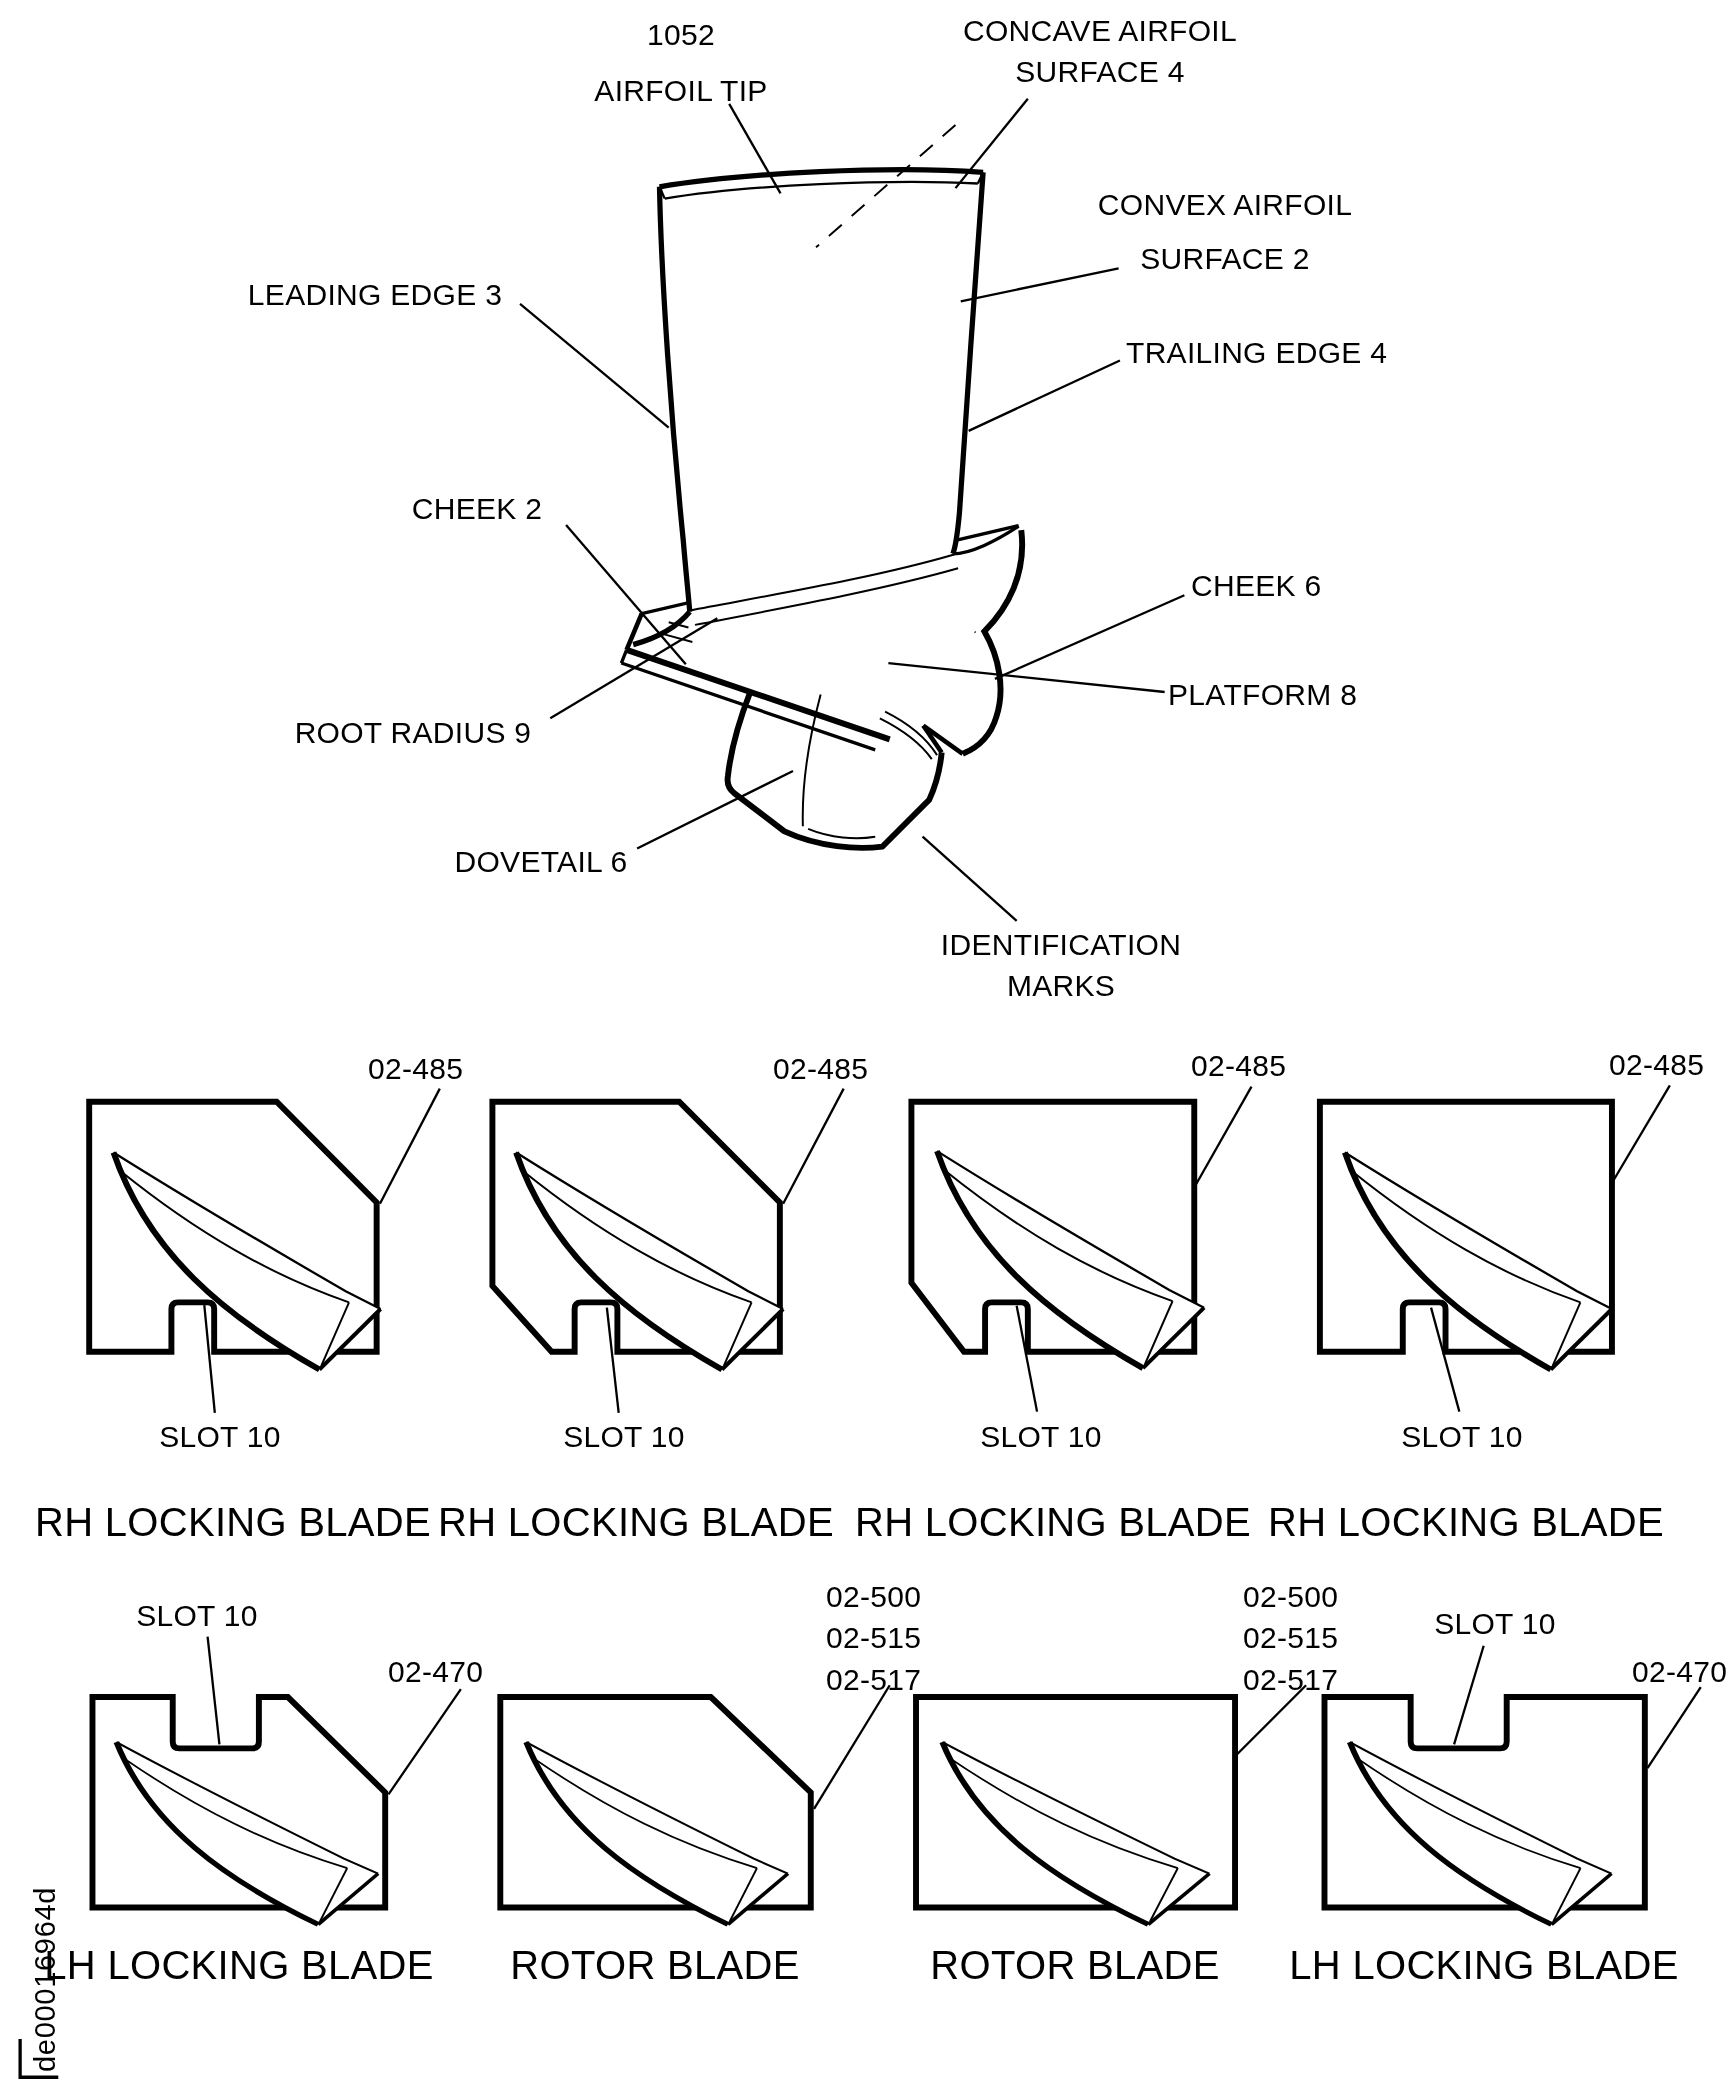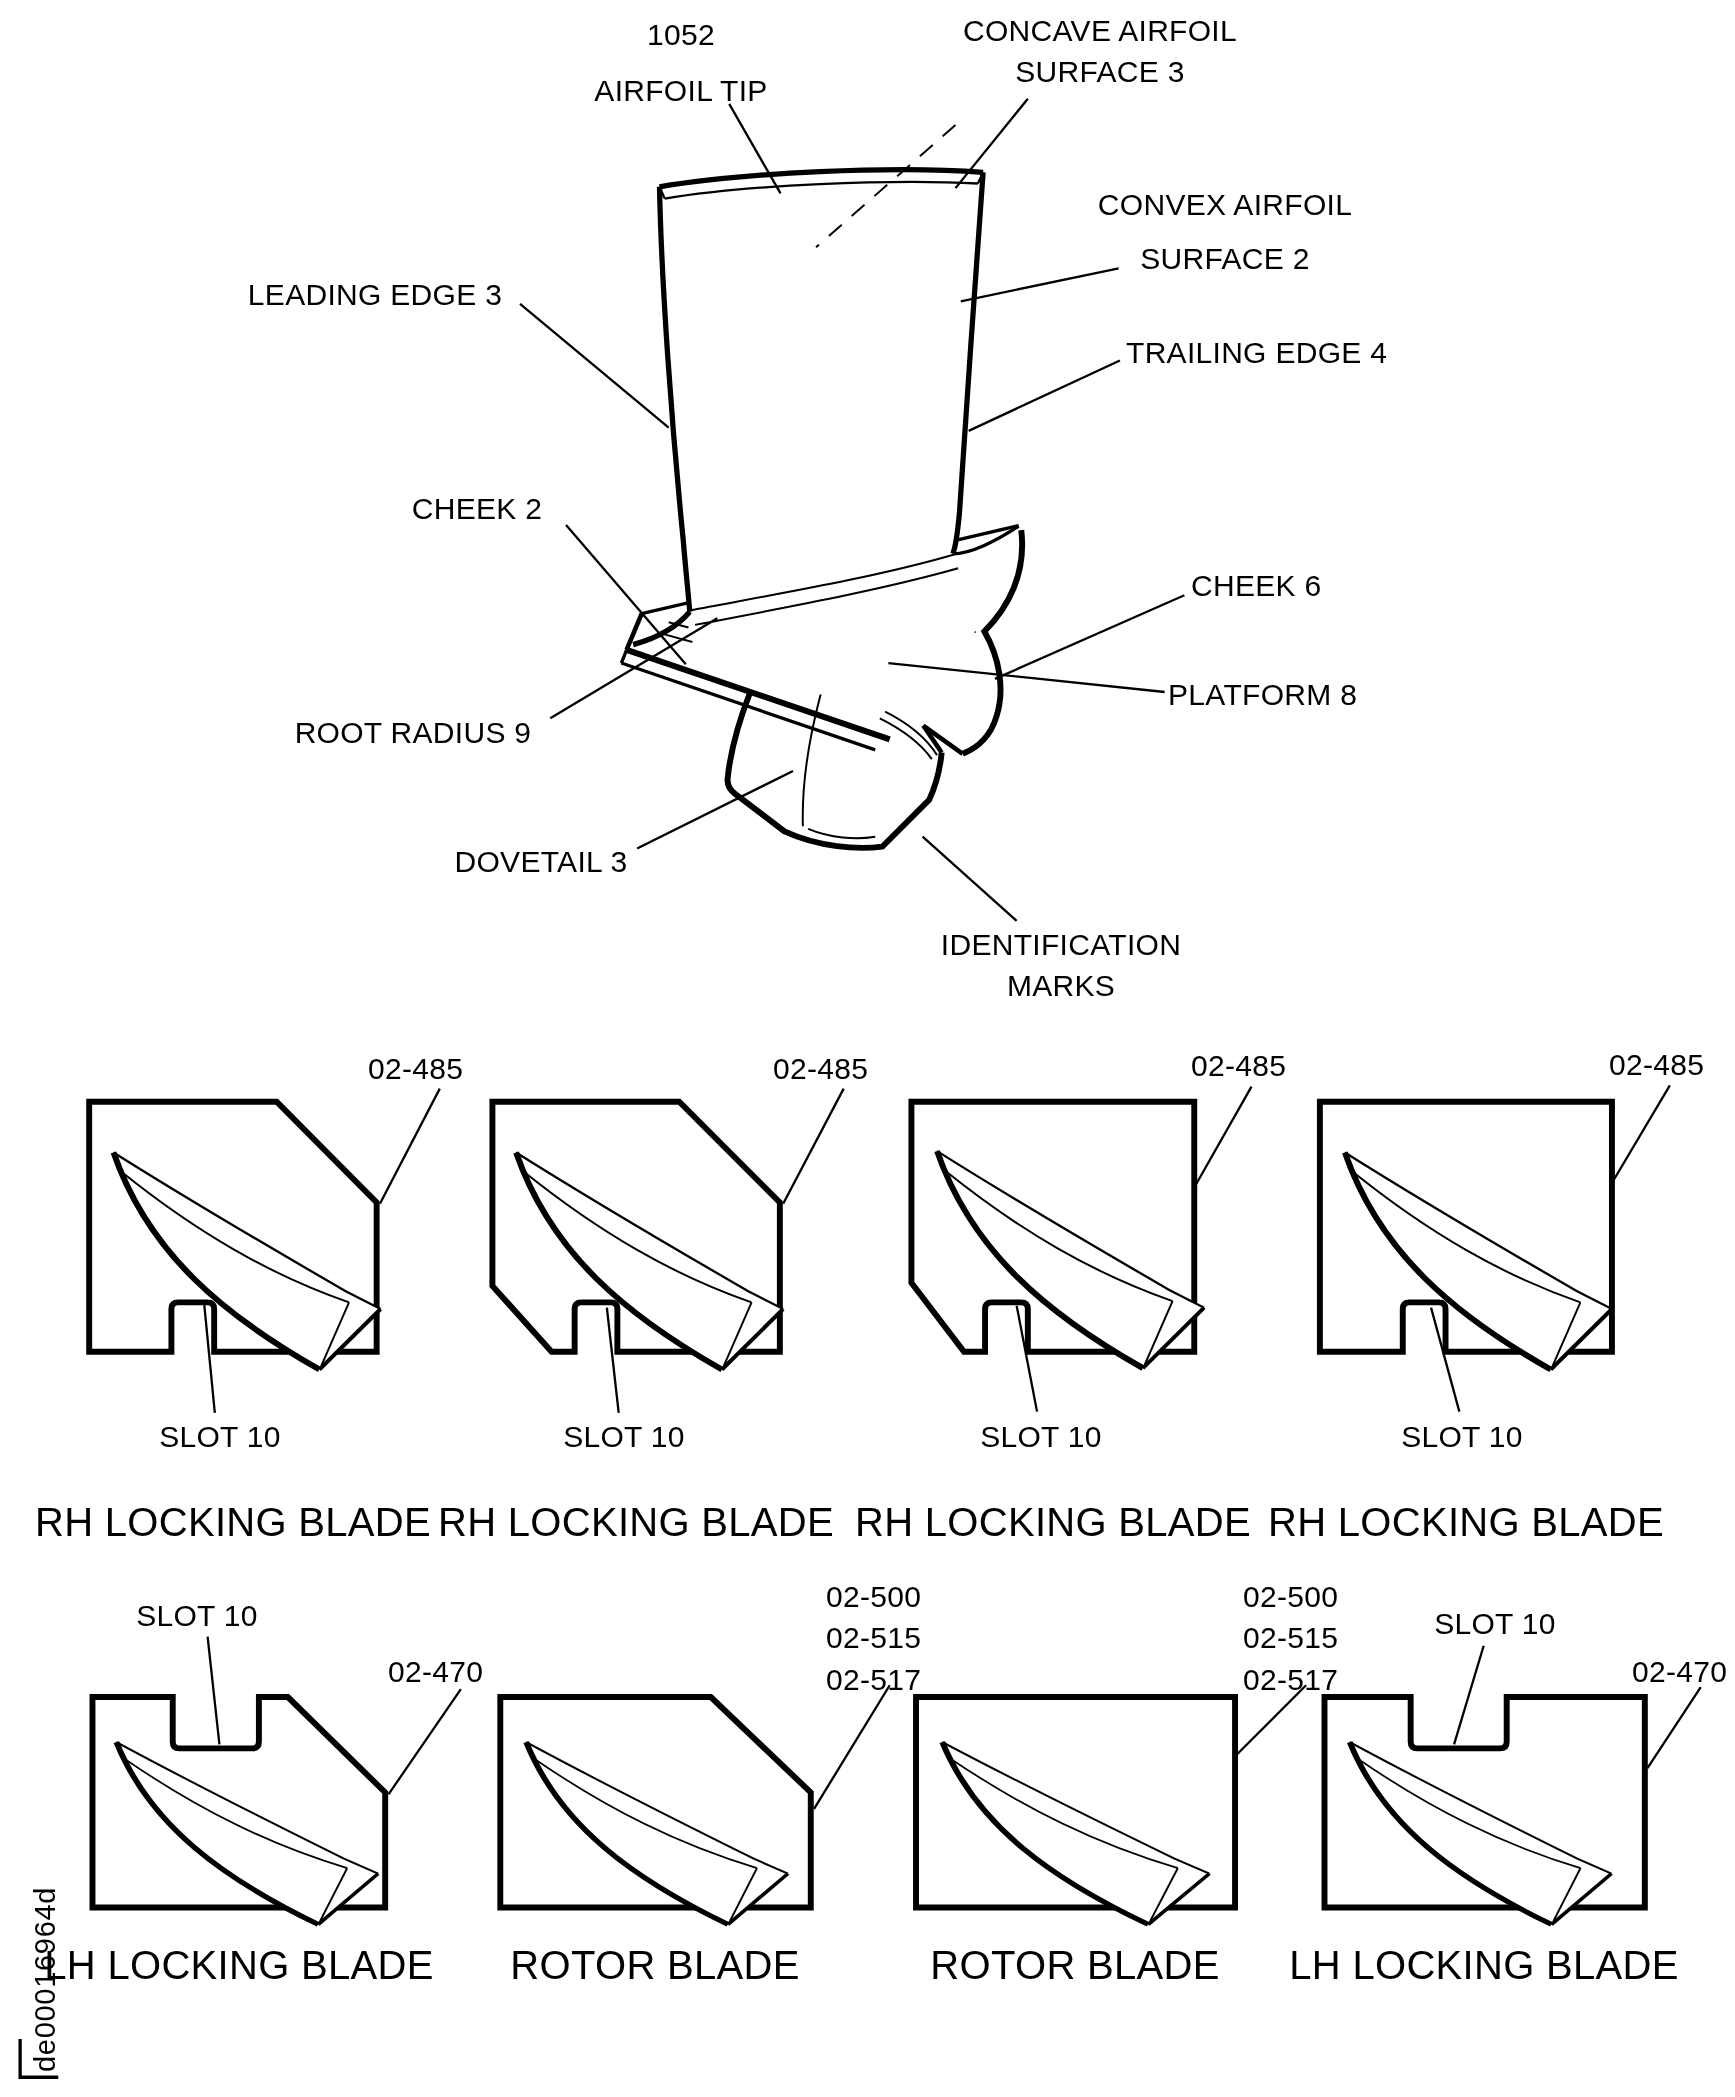--- a/index.html
+++ b/index.html
@@ -142,30 +142,30 @@
         <path class="s35" d="M2585,2565 L2504,2688"></path>
       </g>
     </g>
 
     <path class="s5" d="M30,3100 V3158 H88"></path>
   </svg>
 
   <div class="lbl ctr" style="left:681px;top:16.4px">1052</div>
   <div class="lbl ctr" style="left:681px;top:72px">AIRFOIL TIP</div>
   <div class="lbl ctr" style="left:1100px;top:12px">CONCAVE AIRFOIL</div>
-  <div class="lbl ctr" style="left:1100px;top:53px">SURFACE 3</div>
+  <div class="lbl ctr" style="left:1100px;top:53px">SURFACE 4</div>
   <div class="lbl ctr" style="left:1225px;top:186px">CONVEX AIRFOIL</div>
   <div class="lbl ctr" style="left:1225px;top:240px">SURFACE 2</div>
   <div class="lbl ctr" style="left:375px;top:276px">LEADING EDGE 3</div>
   <div class="lbl" style="left:1126px;top:334px">TRAILING EDGE 4</div>
   <div class="lbl ctr" style="left:477px;top:490px">CHEEK 2</div>
   <div class="lbl" style="left:1191px;top:567px">CHEEK 6</div>
   <div class="lbl ctr" style="left:413px;top:714px">ROOT RADIUS 9</div>
   <div class="lbl" style="left:1168px;top:676px">PLATFORM 8</div>
-  <div class="lbl ctr" style="left:541px;top:843px">DOVETAIL 3</div>
+  <div class="lbl ctr" style="left:541px;top:843px">DOVETAIL 6</div>
   <div class="lbl ctr" style="left:1061px;top:926px">IDENTIFICATION</div>
   <div class="lbl ctr" style="left:1061px;top:967px">MARKS</div>
 
   <div class="lbl" style="left:368px;top:1050px">02-485</div>
   <div class="lbl" style="left:773px;top:1050px">02-485</div>
   <div class="lbl" style="left:1191px;top:1047px">02-485</div>
   <div class="lbl" style="left:1609px;top:1046px">02-485</div>
 
   <div class="lbl ctr" style="left:220px;top:1418px">SLOT 10</div>
   <div class="lbl ctr" style="left:624px;top:1418px">SLOT 10</div>

